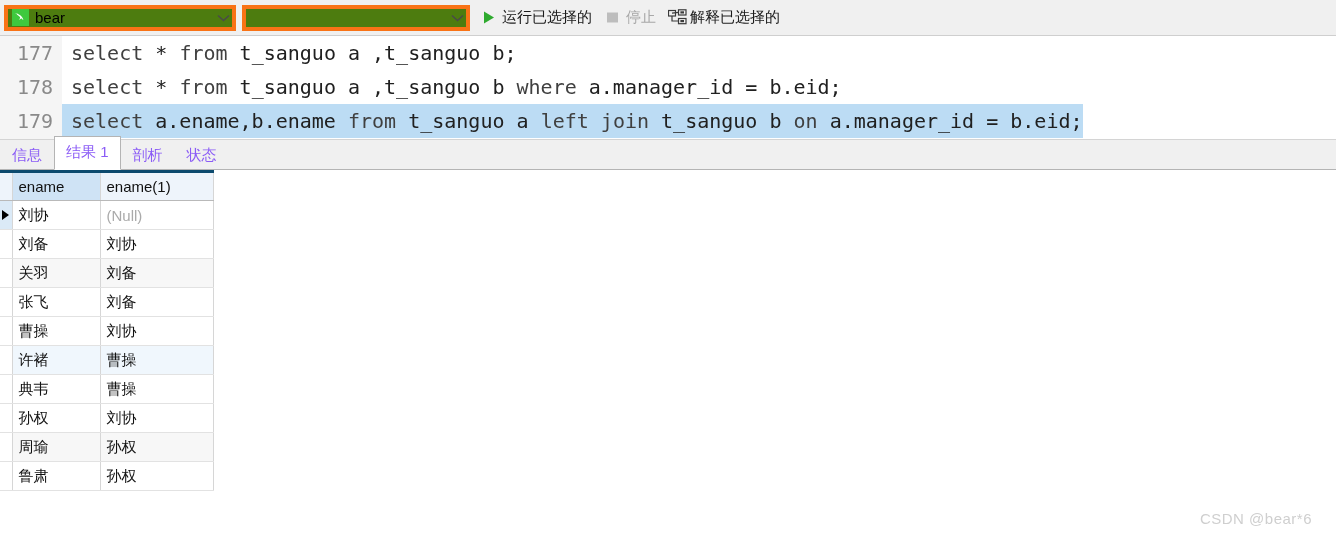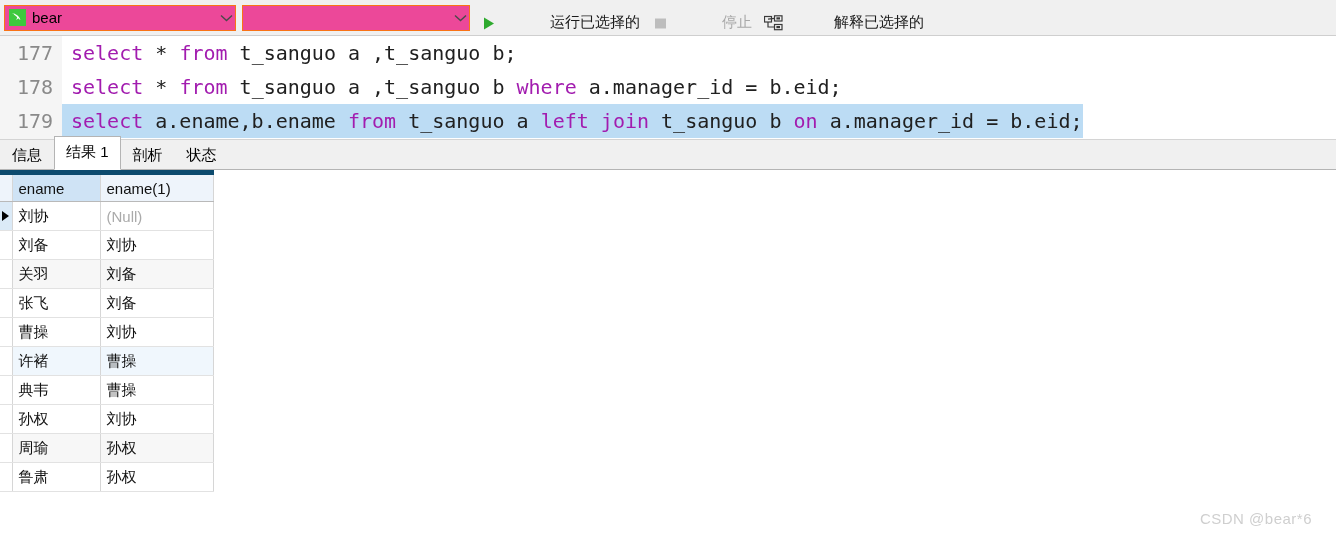--- a/index.html
+++ b/index.html
@@ -20,22 +20,22 @@
     height: 36px;
     background: #f0f0f0;
     border-bottom: 1px solid #cfcfcf;
     display: flex;
     align-items: center;
     padding: 0 4px;
     box-sizing: border-box;
   }
   .combo {
     height: 26px;
-    background: #ec4899;
-    border: 1px solid #f97316;
+    background: #4d7c0f;
+    border: 4px solid #f97316;
     display: flex;
     align-items: center;
     box-sizing: border-box;
     margin-right: 6px;
     position: relative;
   }
   .combo.conn { width: 232px; padding-left: 4px; }
   .combo.db   { width: 228px; padding-left: 6px; }
   .db-icon {
     width: 17px;
@@ -60,26 +60,25 @@
     flex: 0 0 auto;
     text-align: center;
     color: #555;
     font-size: 11px;
     line-height: 1;
   }
   .chev svg { display: block; margin: 0 auto; }
 
   .tb-btn {
     display: flex;
-    align-items: flex-end;
+    align-items: center;
     height: 28px;
     padding: 0 6px 0 4px;
     margin-right: 2px;
     white-space: nowrap;
-    gap: 48px;
   }
   .tb-btn .lbl {
     font-size: 15px;
     color: #1b1b1b;
     margin-left: 5px;
     font-family: "Liberation Sans", sans-serif;
   }
   .tb-btn.disabled .lbl { color: #a8a8a8; }
   .ico { width: 17px; height: 17px; flex: 0 0 auto; position: relative; }
   .ico svg { display: block; }
@@ -117,40 +116,40 @@
     font-size: 20px;
     vertical-align: top;
   }
   .ltext {
     display: inline-block;
     vertical-align: top;
     color: #202020;
     padding-left: 9px;
   }
   .line.sel .ltext { background: #bcdcf4; }
-  .kw { color: #a21caf; }
+  .kw { color: #404040; }
   .op { color: #202020; }
 
   
   .tabbar {
     height: 30px;
     background: #f0f0f0;
     border-bottom: 1px solid #b4b4b4;
     display: flex;
     align-items: flex-end;
     padding-left: 0;
     box-sizing: border-box;
     position: relative;
   }
   .tab {
     height: 29px;
     line-height: 28px;
     padding: 0 11px;
     font-size: 15px;
-    color: #000000;
+    color: #8b5cf6;
     box-sizing: border-box;
     border: 1px solid transparent;
     border-bottom: none;
     font-family: "Liberation Sans", sans-serif;
   }
   .tab.active {
     background: #ffffff;
     border: 1px solid #b4b4b4;
     border-bottom: 1px solid #ffffff;
     margin-bottom: -1px;
@@ -177,21 +176,21 @@
     text-align: left;
     padding: 0 0 0 6px;
     border-right: 1px solid #d6d6d6;
     border-bottom: 1px solid #e2e2e2;
     color: #111;
     overflow: hidden;
     white-space: nowrap;
   }
   table.grid th {
     border-bottom: 1px solid #b9b9b9;
-    border-top: 5px solid #0c4a6e;
+    border-top: 3px solid #0c4a6e;
   }
   .colmark { width: 12px; padding: 0 !important; border-right: 1px solid #d6d6d6; }
   th.colmark { background: #eef4fb; border-bottom: 1px solid #b9b9b9; }
   td.colmark { background: #ffffff; position: relative; }
   td.colmark.cur { background: #dbeaf7; }
   td.colmark.cur::after {
     content: "";
     position: absolute;
     left: 2px; top: 50%;
     margin-top: -5px;

